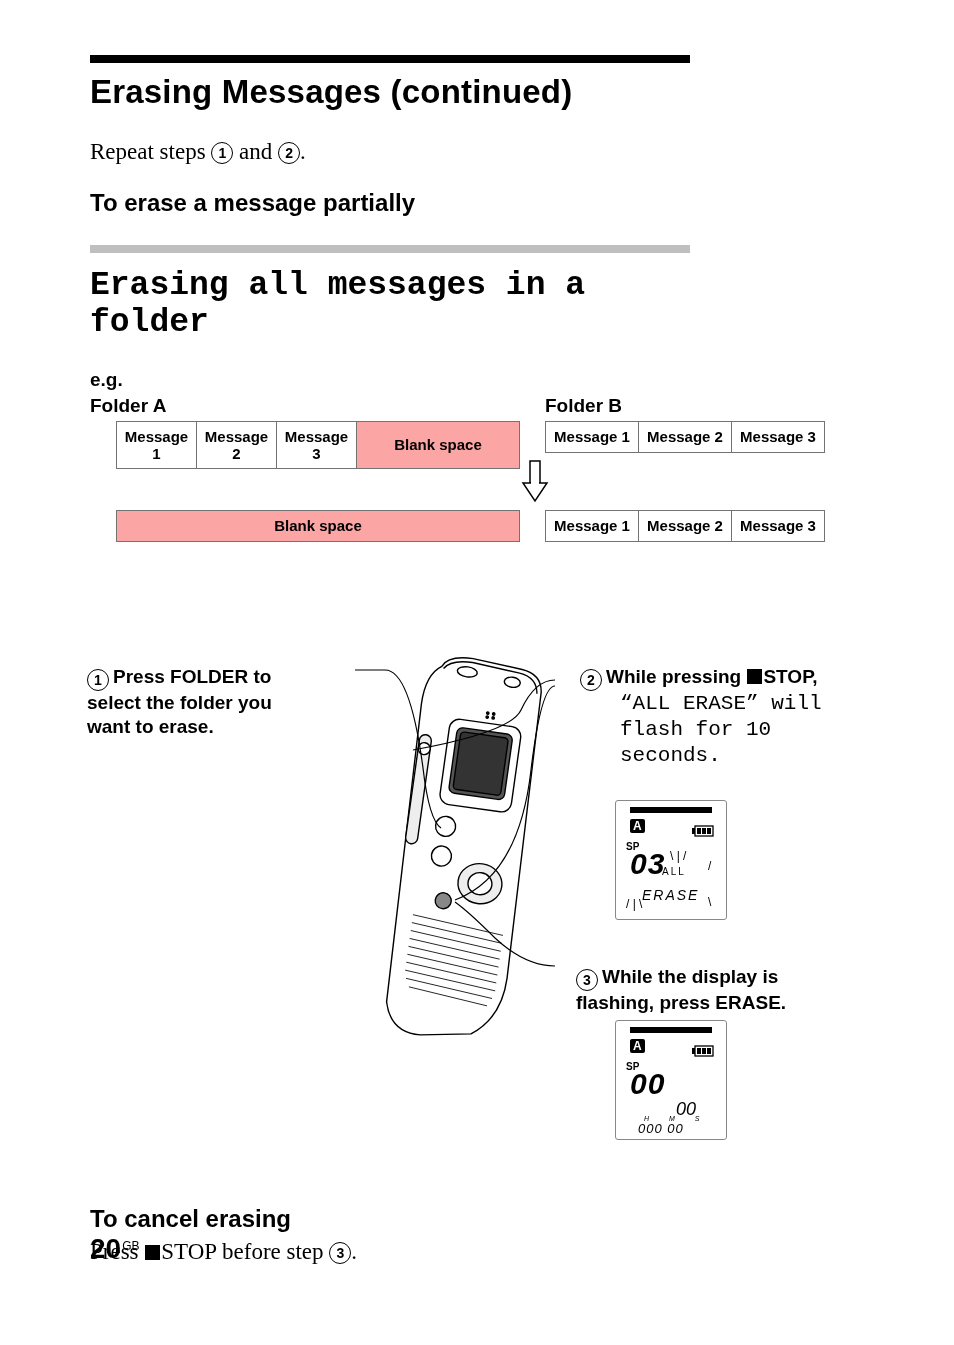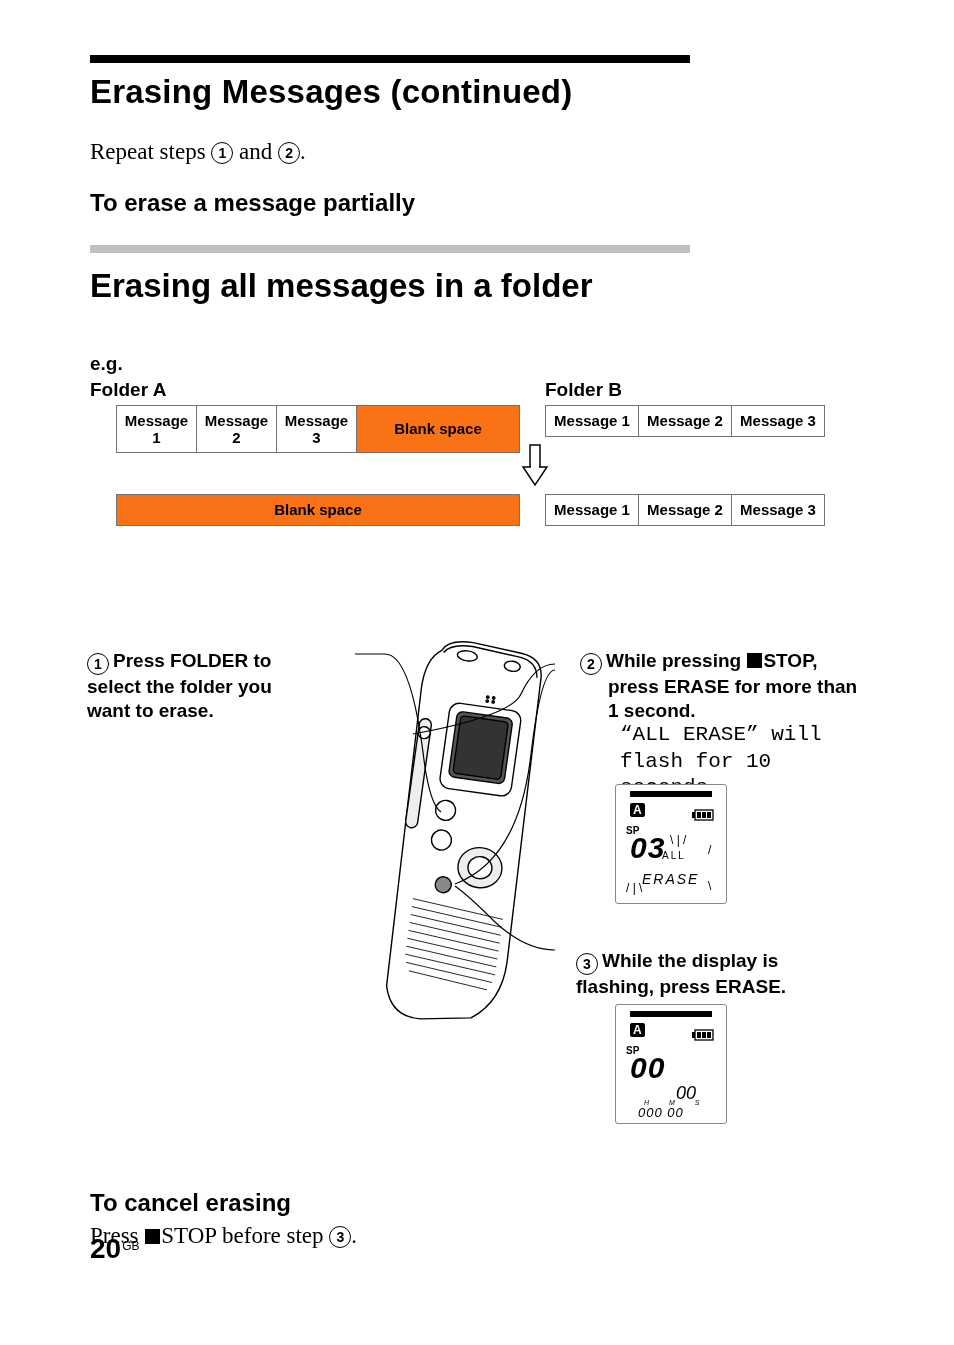--- a/index.html
+++ b/index.html
@@ -37,24 +37,24 @@
     font-size: 24px;
     margin: 0 0 6px 0;
   }
   p.body {
     font-family: "Times New Roman", Times, serif;
     font-size: 23px;
     line-height: 1.3;
     margin: 0 0 22px 0;
   }
   h1.major {
-    font-family: Liberation Sans, sans-serif;
+    font-family: Liberation Mono, monospace;
     font-weight: 800;
     font-size: 33px;
-    margin: 0 0 48px 0;
+    margin: 0 0 28px 0;
   }
   .eg-label {
     font-family: Arial, Helvetica, sans-serif;
     font-weight: 700;
     font-size: 19px;
     margin: 0 0 4px 0;
   }
   .circled {
     display: inline-block;
     width: 20px;
@@ -90,21 +90,21 @@
   }
   .messages-table td {
     border: 1px solid #737373;
     font-family: Arial, Helvetica, sans-serif;
     font-weight: 700;
     font-size: 15px;
     text-align: center;
     padding: 6px 6px;
     height: 18px;
   }
-  .blank { background: #f97316; font-size: 18px; }
+  .blank { background: #fca5a5; font-size: 18px; }
   .tblA1 { left: 26px; top: 26px; width: 390px; }
   .tblA1 td.msg { width: 67px; }
   .tblA1 td.bs  { width: 150px; }
   .tblA2 { left: 26px; top: 115px; width: 390px; }
   .tblA2 td { width: 390px; }
   .tblB1 { left: 455px; top: 26px; width: 270px; }
   .tblB2 { left: 455px; top: 115px; width: 270px; }
   .tblB1 td, .tblB2 td { width: 80px; }
   
   .arrow-down {
@@ -298,21 +298,20 @@
 
   <div class="device-area">
 
     <div class="callout-left">
       <span class="callout-stepnum">1</span><span>Press FOLDER to select the folder you want to erase.</span>
     </div>
 
     <div class="callout-right-2">
       <div class="callout-bold">
         <span class="callout-stepnum">2</span><span>While pressing </span><span class="stop-square"></span><span>STOP,</span>
-        <span style="display:block; margin-left:28px;">press ERASE for more than 1 second.</span>
       </div>
       <div class="callout-body" style="margin-left:40px;font-family:Liberation Mono, monospace;">“ALL ERASE” will flash for 10 seconds.</div>
     </div>
 
     <div class="callout-right-3">
       <div class="callout-bold">
         <span class="callout-stepnum">3</span><span>While the display is flashing, press ERASE.</span>
       </div>
     </div>
 

